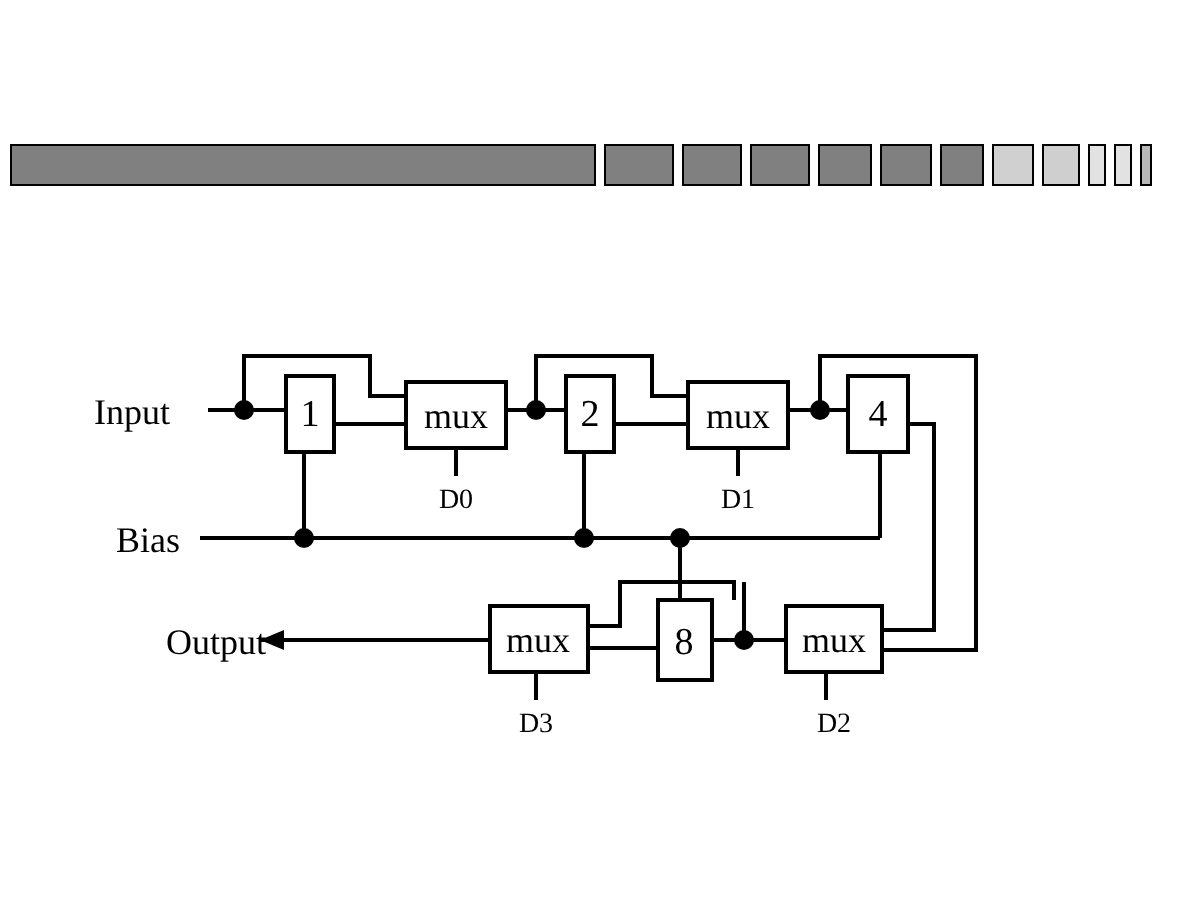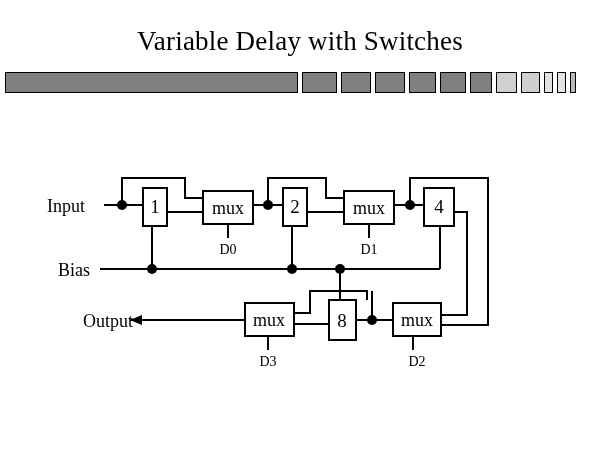--- a/index.html
+++ b/index.html
@@ -82,21 +82,20 @@
   }
   svg .dot {
     fill: #000000;
   }
 </style>
 </head>
 <body>
 
 <div id="page">
 
-  <div id="slide-title">Variable Delay with Switches</div>
 
   <div id="rule-bar">
       <div class="seg" style="left: 0px; width: 293px; background: rgb(128, 128, 128);"></div>
       <div class="seg" style="left: 297px; width: 35px; background: rgb(128, 128, 128);"></div>
       <div class="seg" style="left: 336px; width: 30px; background: rgb(128, 128, 128);"></div>
       <div class="seg" style="left: 370px; width: 30px; background: rgb(128, 128, 128);"></div>
       <div class="seg" style="left: 404px; width: 27px; background: rgb(128, 128, 128);"></div>
       <div class="seg" style="left: 435px; width: 26px; background: rgb(128, 128, 128);"></div>
       <div class="seg" style="left: 465px; width: 22px; background: rgb(128, 128, 128);"></div>
       <div class="seg" style="left: 491px; width: 21px; background: rgb(208, 208, 208);"></div>

